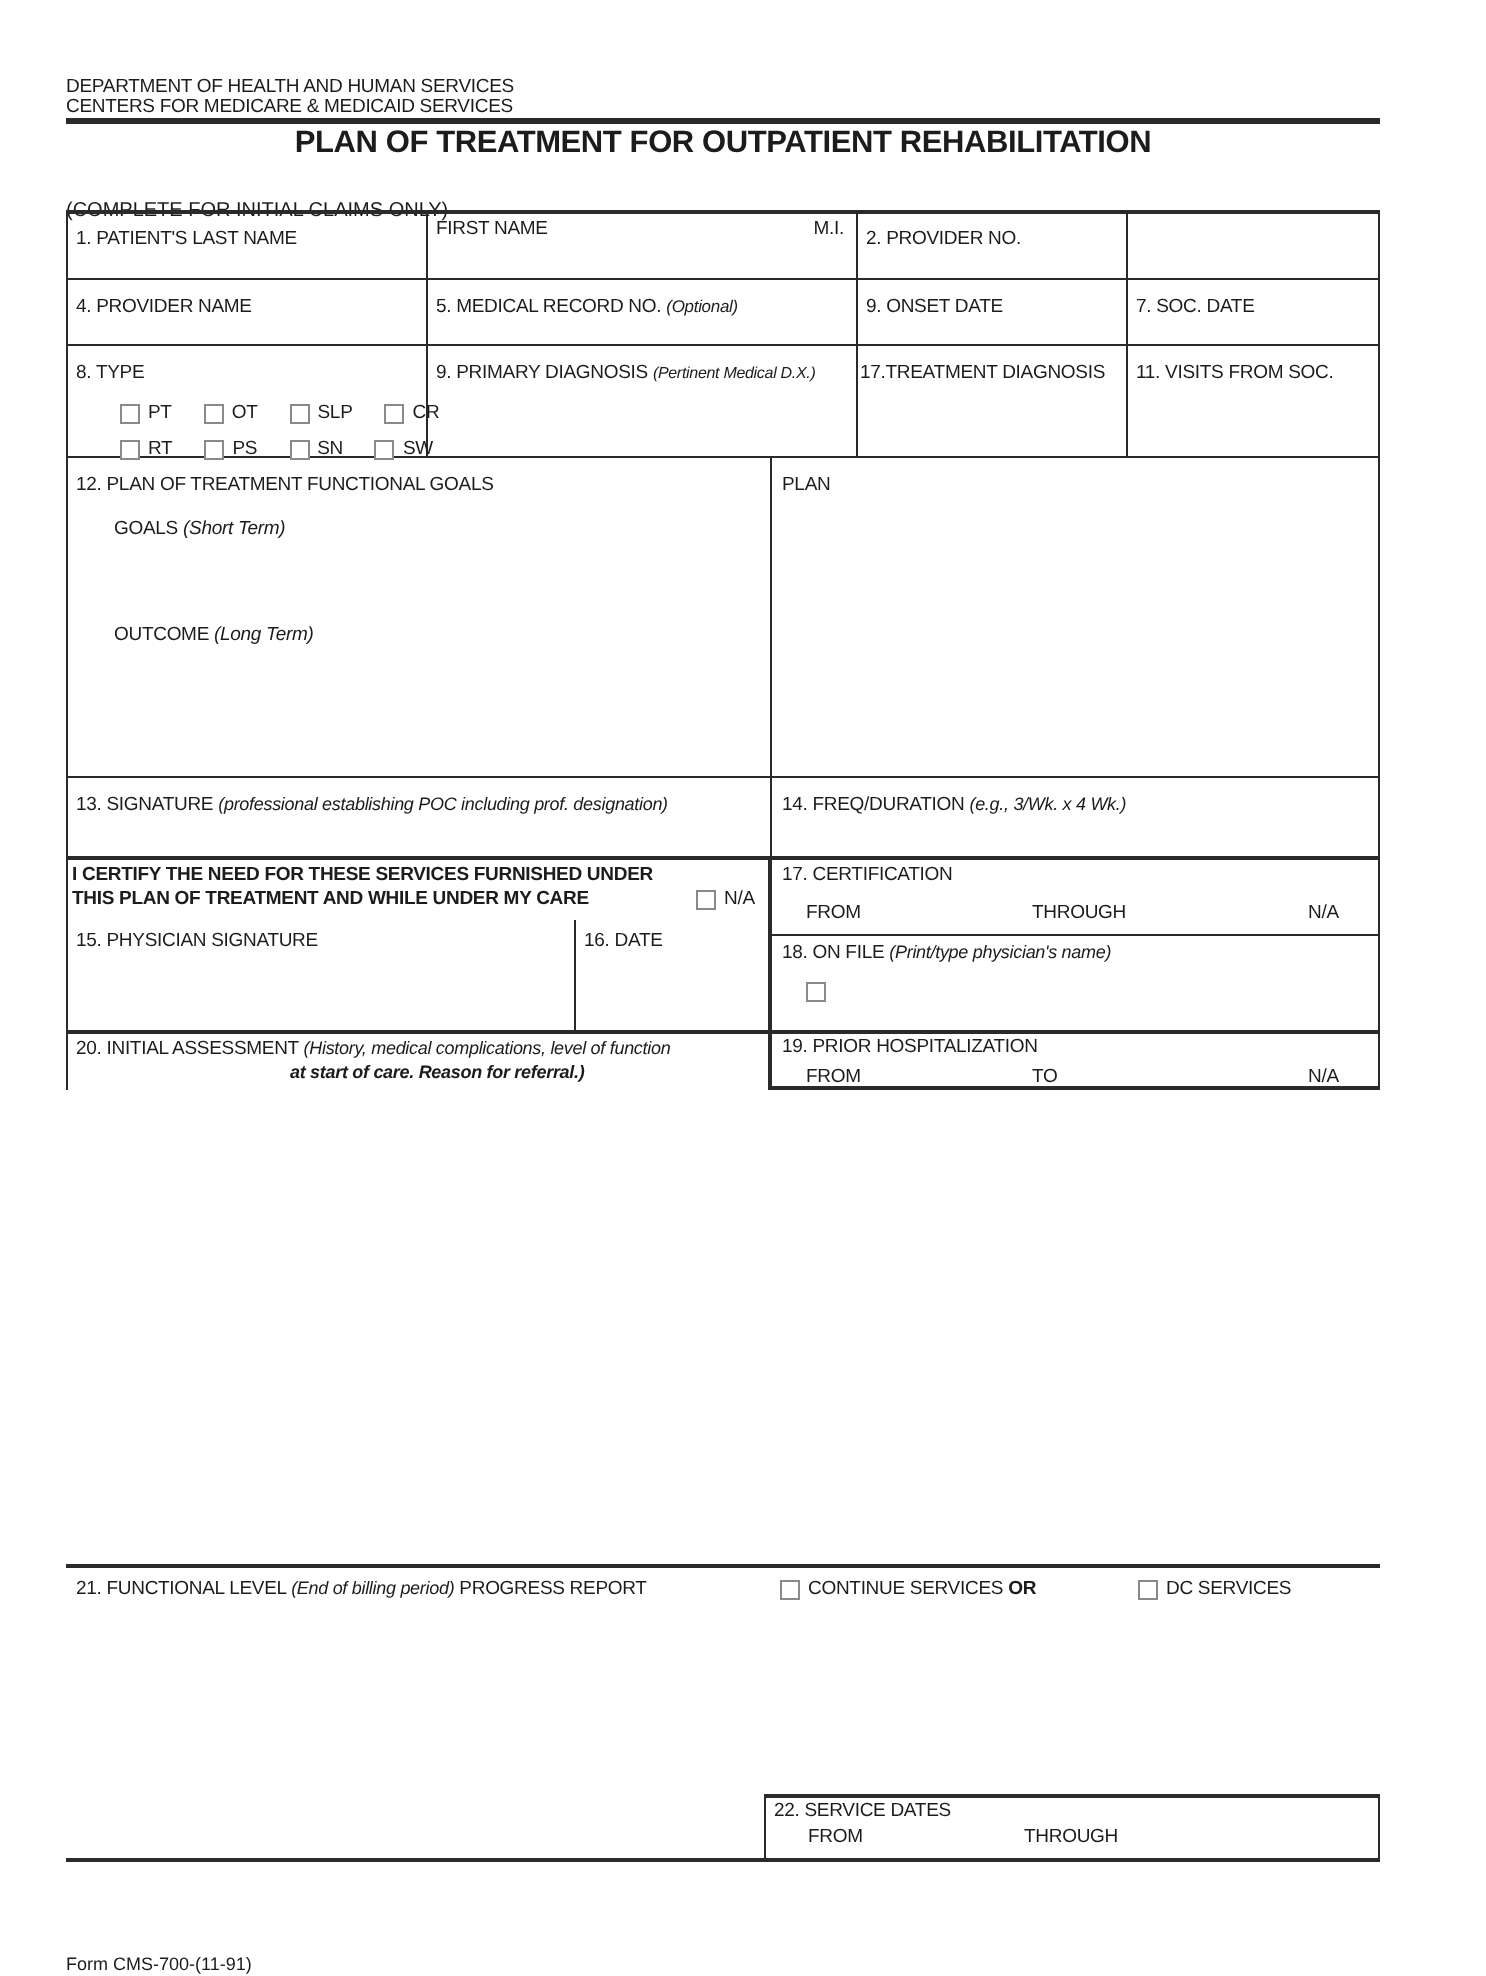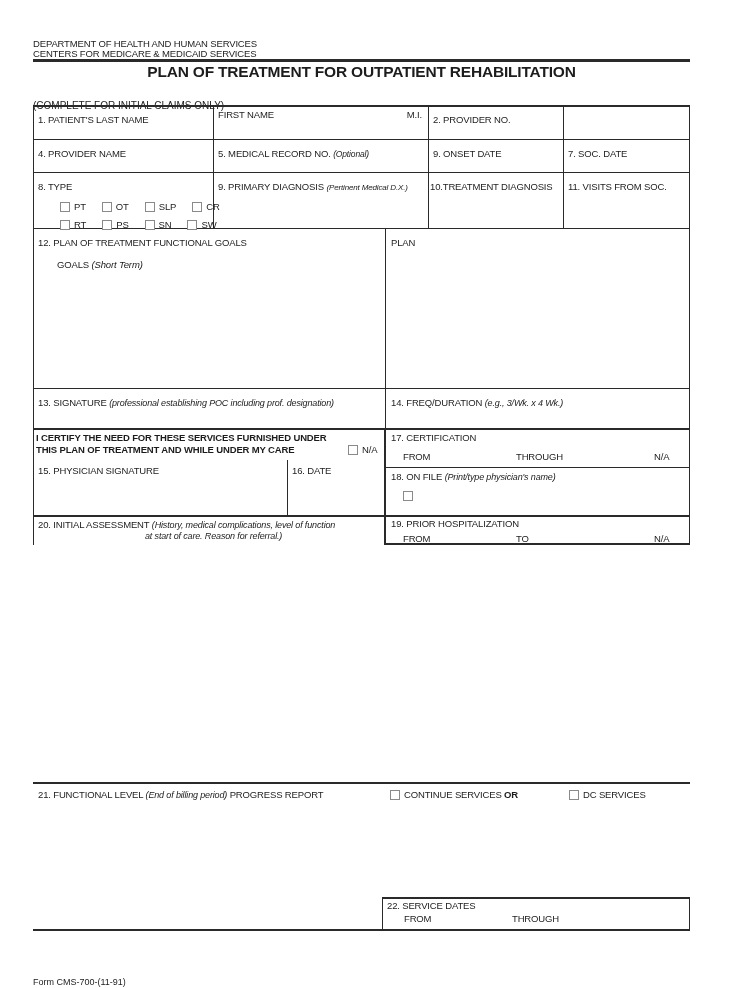--- a/index.html
+++ b/index.html
@@ -115,29 +115,30 @@
       <span class="opt lbl">
           <span class="cbi"></span>
           <span>SW</span>
         </span>
     </div>
   </div>
   <div class="cell pad" style="left:213px;top:172px;width:215px;height:56px;">
     <span class="lbl"><span>9. PRIMARY DIAGNOSIS</span> <span class="it" style="font-size:8px;">(Pertinent Medical D.X.)</span></span>
   </div>
   <div class="cell" style="left:428px;top:172px;width:135px;height:56px;padding:4px 0 0 2px;">
-    <span class="lbl">10.TREATMENT DIAGNOSIS</span>
+    <span class="lbl">17.TREATMENT DIAGNOSIS</span>
   </div>
   <div class="cell pad" style="left:563px;top:172px;width:151px;height:56px;">
     <span class="lbl">11. VISITS FROM SOC.</span>
   </div>
 
   <div class="cell pad" style="left:33px;top:228px;width:352px;height:160px;">
     <span class="lbl">12. PLAN OF TREATMENT FUNCTIONAL GOALS</span>
     <div class="lbl" style="margin:9px 0 0 19px;"><span>GOALS</span> <span class="it">(Short Term)</span></div>
+    <div class="lbl" style="margin:42px 0 0 19px;"><span>OUTCOME</span> <span class="it">(Long Term)</span></div>
   </div>
   <div class="cell" style="left:385px;top:228px;width:305px;height:160px;padding:4px 0 0 6px;">
     <span class="lbl">PLAN</span>
   </div>
 
   <div class="cell pad" style="left:33px;top:388px;width:352px;height:40px;">
     <span class="lbl"><span>13. SIGNATURE</span> <span class="it" style="font-size:9px;">(professional establishing POC including prof. designation)</span></span>
   </div>
   <div class="cell" style="left:385px;top:388px;width:305px;height:40px;padding:4px 0 0 6px;">
     <span class="lbl"><span>14. FREQ/DURATION</span> <span class="it" style="font-size:9px;">(e.g., 3/Wk. x 4 Wk.)</span></span>
@@ -160,21 +161,21 @@
     <span class="lbl abs" style="left:131px;top:23px;">THROUGH</span>
     <span class="lbl abs" style="left:269px;top:23px;">N/A</span>
   </div>
   <div class="cell" style="left:385px;top:467px;width:305px;height:48px;">
     <div class="lbl" style="position:absolute;left:6px;top:4px;"><span>18. ON FILE</span> <span class="it" style="font-size:9px;">(Print/type physician's name)</span></div>
     <span class="cb" style="left:18px;top:24px;"></span>
   </div>
 
   <div class="cell" style="left:33px;top:515px;width:352px;height:30px;">
     <div class="lbl" style="position:absolute;left:5px;top:4px;"><span>20. INITIAL ASSESSMENT</span> <span class="it" style="font-size:9px;">(History, medical complications, level of function</span></div>
-    <div class="lbl it" style="position:absolute;left:112px;top:16px;font-size:9px;">at start of care. Reason for referral.)</div>
+    <div class="lbl it" style="position:absolute;left:112px;top:16px;font-size:9px;font-weight:bold;">at start of care. Reason for referral.)</div>
   </div>
   <div class="cell" style="left:385px;top:515px;width:305px;height:29px;">
     <div class="lbl" style="position:absolute;left:6px;top:3px;">19. PRIOR HOSPITALIZATION</div>
     <span class="lbl abs" style="left:18px;top:18px;">FROM</span>
     <span class="lbl abs" style="left:131px;top:18px;">TO</span>
     <span class="lbl abs" style="left:269px;top:18px;">N/A</span>
   </div>
 
   <div class="abs" style="left:33px;top:545px;width:657px;height:236px;"></div>
 

